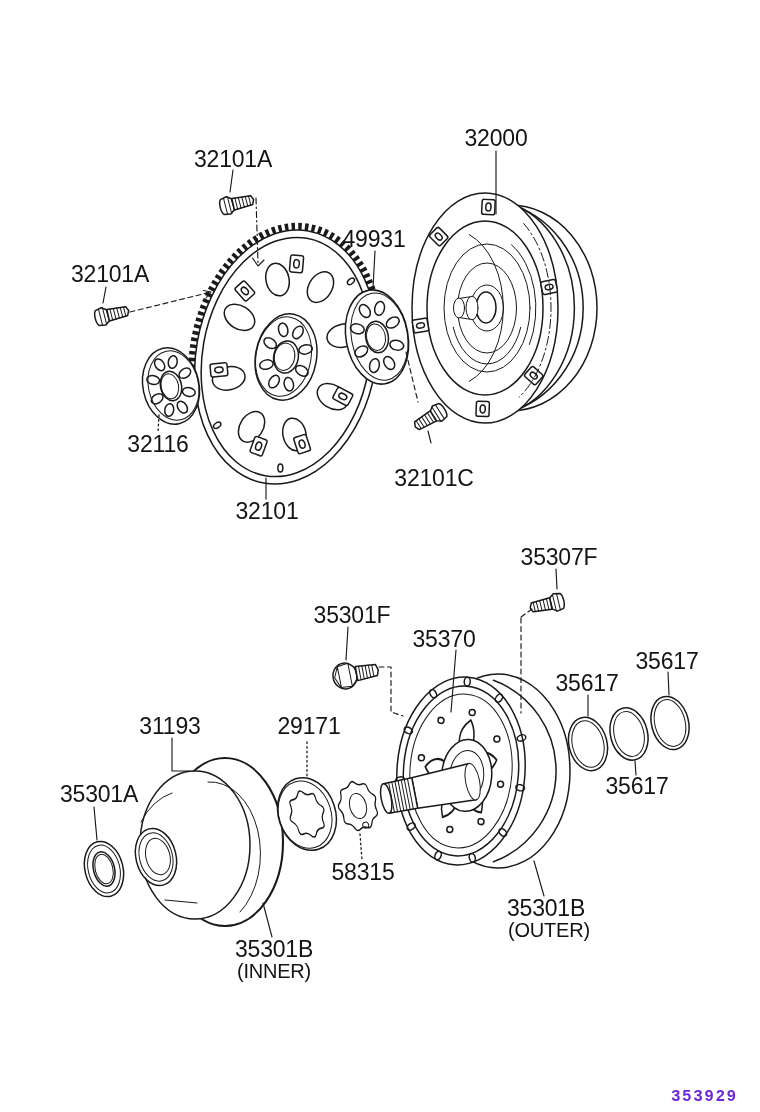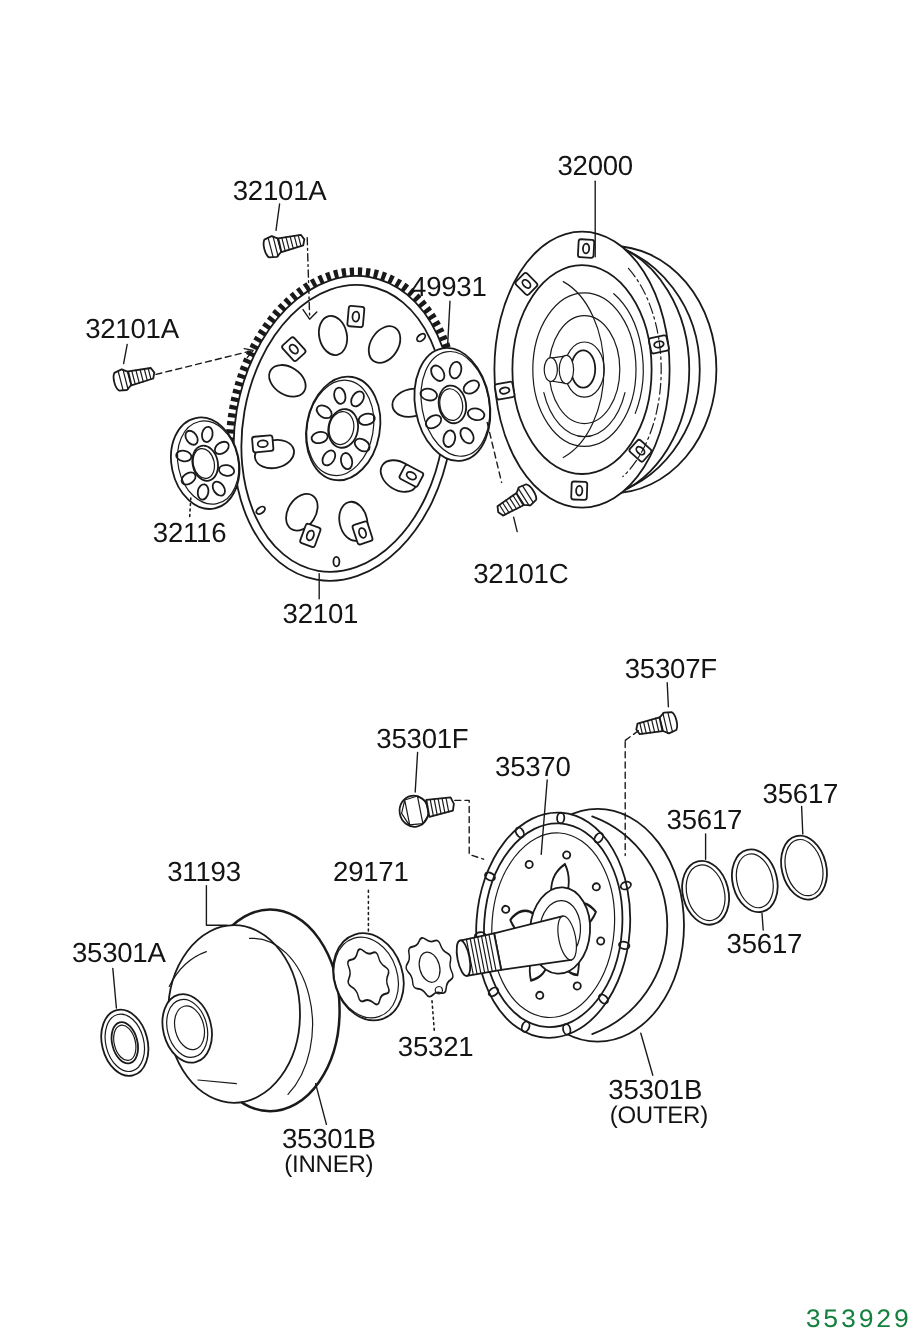--- a/index.html
+++ b/index.html
@@ -14,21 +14,21 @@
   svg .lead{stroke-width:1.15;}
   svg .dash{stroke-width:1.15;stroke-dasharray:5 3.5;}
   svg .dashdot{stroke-width:1.15;stroke-dasharray:6 3 1.5 3;}
   svg .dot{stroke-width:1.3;stroke-dasharray:1.6 3;}
   svg .teeth{stroke-width:7;stroke-dasharray:3.5 3.2;stroke-linecap:butt;}
   svg .seam{stroke-width:1;stroke-dasharray:9 3 2 3;}
   .plabel{position:absolute;transform:translateX(-50%);font-size:23px;line-height:20px;
           color:#141414;white-space:nowrap;letter-spacing:-0.2px;}
   .psub{font-size:20px;text-align:center;}
   .fig{position:absolute;font-family:"Liberation Mono","DejaVu Sans Mono",monospace;
-       font-weight:normal;font-size:22px;letter-spacing:1.5px;color:#15803d;}
+       font-weight:bold;font-size:16px;letter-spacing:1.5px;color:#6d28d9;}
 </style>
 </head>
 <body>
 
 <div class="stage">
 
 <svg width="760" height="1112" viewBox="0 0 760 1112">
   <defs>
     <g id="boltS">
       <path class="fw" d="M0 -7.5 L6.5 -9 L11 -6 L11.5 5.5 L7 8.8 L0.5 7.8 C-2.5 5 -2.5 -4.5 0 -7.5 Z"></path>
@@ -337,20 +337,20 @@
   <div class="plabel" style="left:434px;top:468px">32101C</div>
   <div class="plabel" style="left:559px;top:547px">35307F</div>
   <div class="plabel" style="left:352px;top:605px">35301F</div>
   <div class="plabel" style="left:444px;top:629px">35370</div>
   <div class="plabel" style="left:667px;top:651px">35617</div>
   <div class="plabel" style="left:587px;top:673px">35617</div>
   <div class="plabel" style="left:637px;top:776px">35617</div>
   <div class="plabel" style="left:170px;top:716px">31193</div>
   <div class="plabel" style="left:309px;top:716px">29171</div>
   <div class="plabel" style="left:99px;top:784px">35301A</div>
-  <div class="plabel" style="left:363px;top:862px">35321</div>
+  <div class="plabel" style="left:363px;top:862px">58315</div>
   <div class="plabel" style="left:274px;top:939px">35301B</div>
   <div class="plabel psub" style="left:274px;top:961px">(INNER)</div>
   <div class="plabel" style="left:546px;top:898px">35301B</div>
   <div class="plabel psub" style="left:549px;top:920px">(OUTER)</div>
 
   <div class="fig" style="left:671px;top:1088px">353929</div>
 </div>
 
 </body></html>

